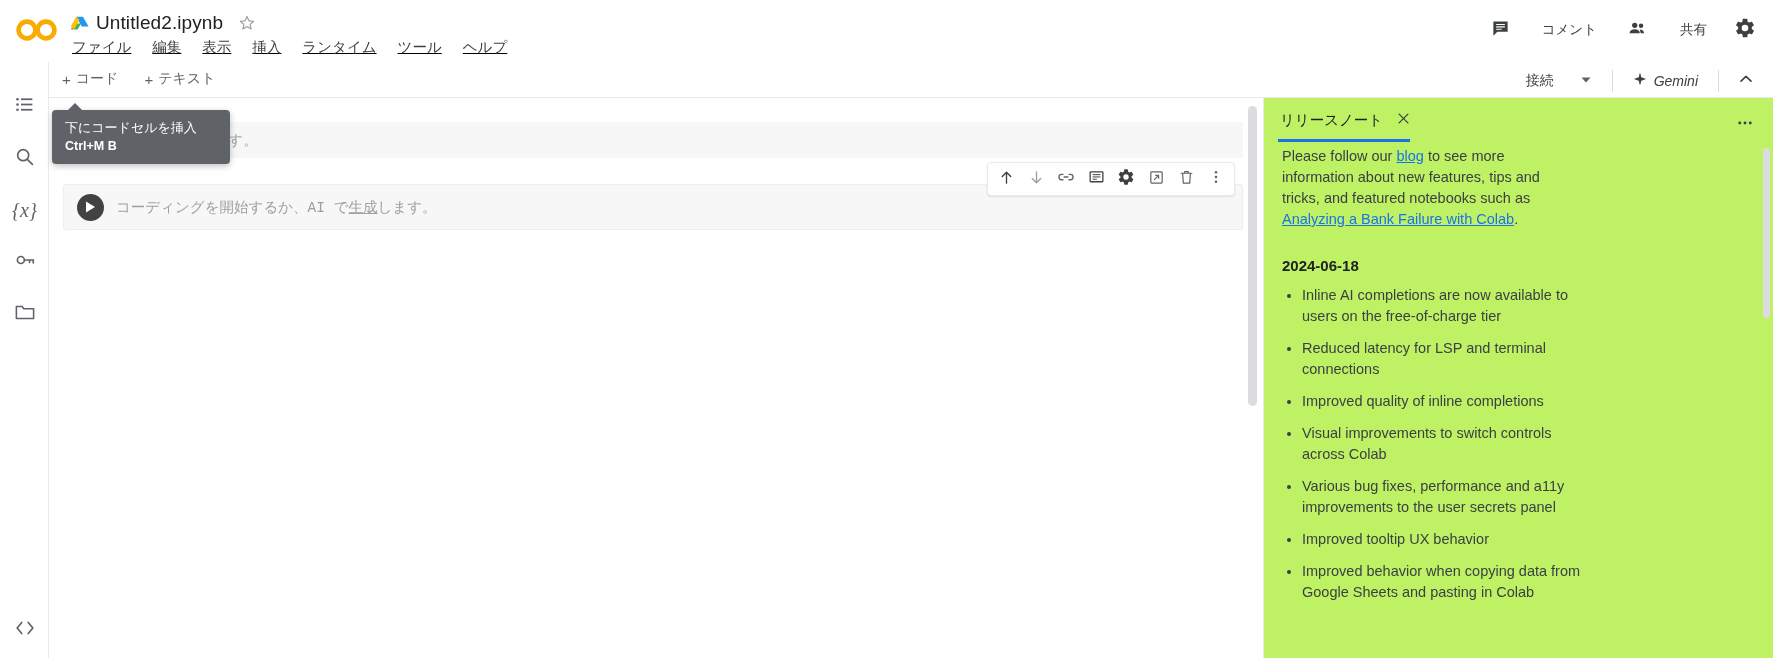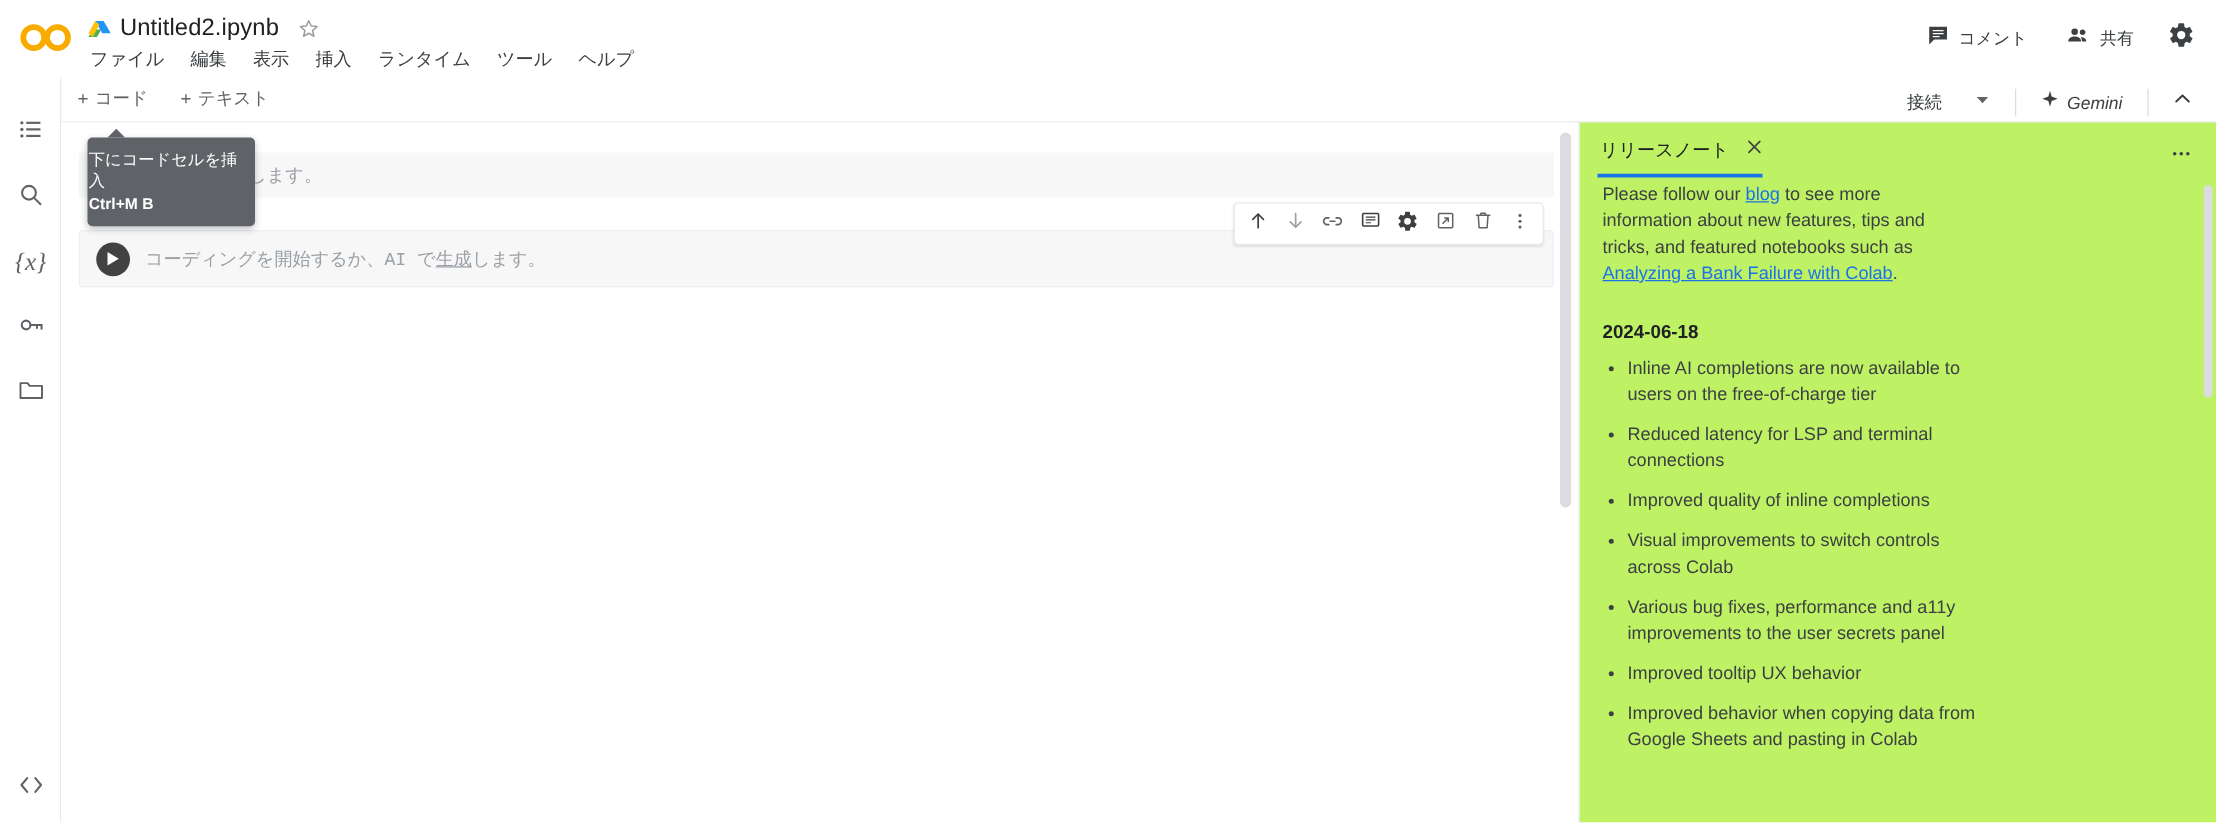--- a/index.html
+++ b/index.html
@@ -11,26 +11,26 @@
   }
   #app { position: relative; width: 1773px; height: 658px; }
 
   
   .topbar { position: absolute; left: 0; top: 0; width: 1773px; height: 62px; background: #fff; }
   .colab-logo { position: absolute; left: 14px; top: 15px; width: 46px; height: 30px; }
   .title-row { position: absolute; left: 70px; top: 9px; display: flex; align-items: center; height: 28px; }
   .drive-icon { width: 19px; height: 19px; margin-right: 7px; }
   .doc-title { font-size: 19px; color: #202124; letter-spacing: .1px; }
   .star-icon { margin-left: 15px; width: 18px; height: 18px; opacity: .62; }
-  .menu-row { position: absolute; left: 70px; top: 37px; display: flex; gap: 17px; }
+  .menu-row { position: absolute; left: 70px; top: 37px; display: flex; gap: 17px; text-decoration: underline; }
   .menu-item { font-size: 14.5px; color: #3c4043; cursor: pointer; padding: 1px 2px; white-space: nowrap; }
 
   .topbar-right { position: absolute; right: 14px; top: 14px; display: flex; align-items: center; gap: 18px; }
   .tb-btn { display: flex; align-items: center; gap: 7px; cursor: pointer; padding: 4px 6px; border-radius: 4px; }
-  .tb-btn .lbl { font-size: 13.5px; color: #3c4043; white-space: nowrap; }
+  .tb-btn .lbl { font-size: 13.5px; color: #3c4043; white-space: nowrap; margin-left: 25px; }
   .gear-btn { cursor: pointer; padding: 3px; border-radius: 50%; display: flex; }
 
   
   .toolbar2 { position: absolute; left: 0; top: 62px; width: 1773px; height: 36px;
               background: #fff; border-bottom: 1px solid #e8eaed; }
   .add-btns { position: absolute; left: 56px; top: 6px; display: flex; gap: 14px; }
   .add-btn { display: flex; align-items: center; gap: 5px; font-size: 14px; color: #5f6368;
              cursor: pointer; padding: 2px 6px; border-radius: 4px; }
   .add-btn .plus { font-size: 15px; color: #5f6368; }
 
@@ -74,22 +74,22 @@
   .code-placeholder .ulink { text-decoration: underline; }
 
   
   .cell-toolbar { position: absolute; right: 8px; top: -22px; height: 34px; background: #fff;
                   border: 1px solid #e8eaed; border-radius: 4px; display: flex; align-items: center;
                   padding: 0 3px; box-shadow: 0 1px 2px rgba(60,64,67,.12); }
   .ct-btn { width: 30px; height: 30px; display: flex; align-items: center; justify-content: center;
             cursor: pointer; border-radius: 50%; }
 
   
-  .tooltip { position: absolute; left: 70px; top: 110px; background: #5f6368; color: #fff;
-             border-radius: 4px; padding: 9px 13px 11px 1px; width: 134px; z-index: 60;
+  .tooltip { position: absolute; left: 52px; top: 110px; background: #5f6368; color: #fff;
+             border-radius: 4px; padding: 9px 13px 11px 13px; width: 178px; z-index: 60;
              box-shadow: 0 2px 6px rgba(0,0,0,.25); }
   .tooltip:before { content: ""; position: absolute; left: 16px; top: -7px; border-left: 7px solid transparent;
                     border-right: 7px solid transparent; border-bottom: 7px solid #5f6368; }
   .tt-line1 { font-size: 13px; line-height: 17px; }
   .tt-line2 { font-size: 12.5px; font-weight: bold; margin-top: 3px; }
 
   
   .nb-scroll { position: absolute; right: 0; top: 8px; width: 9px; height: 300px;
                background: #dadce0; border-radius: 5px; cursor: pointer; }
 

